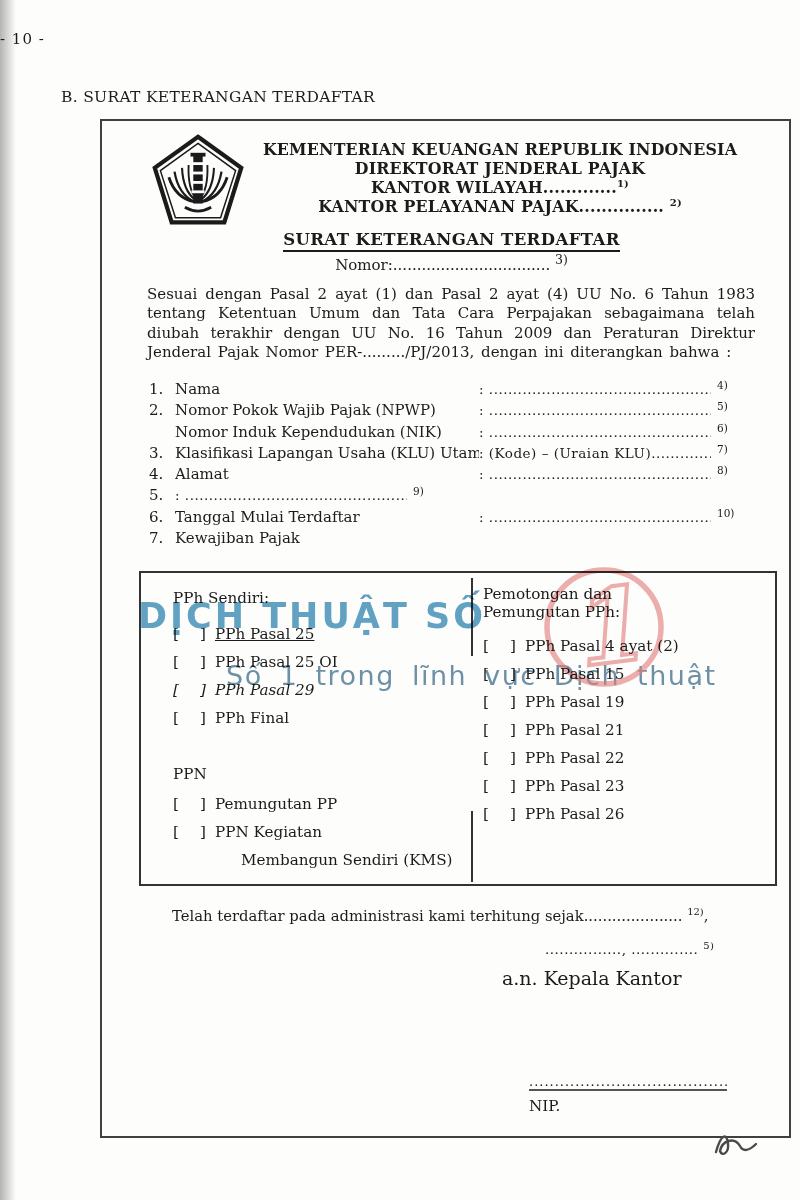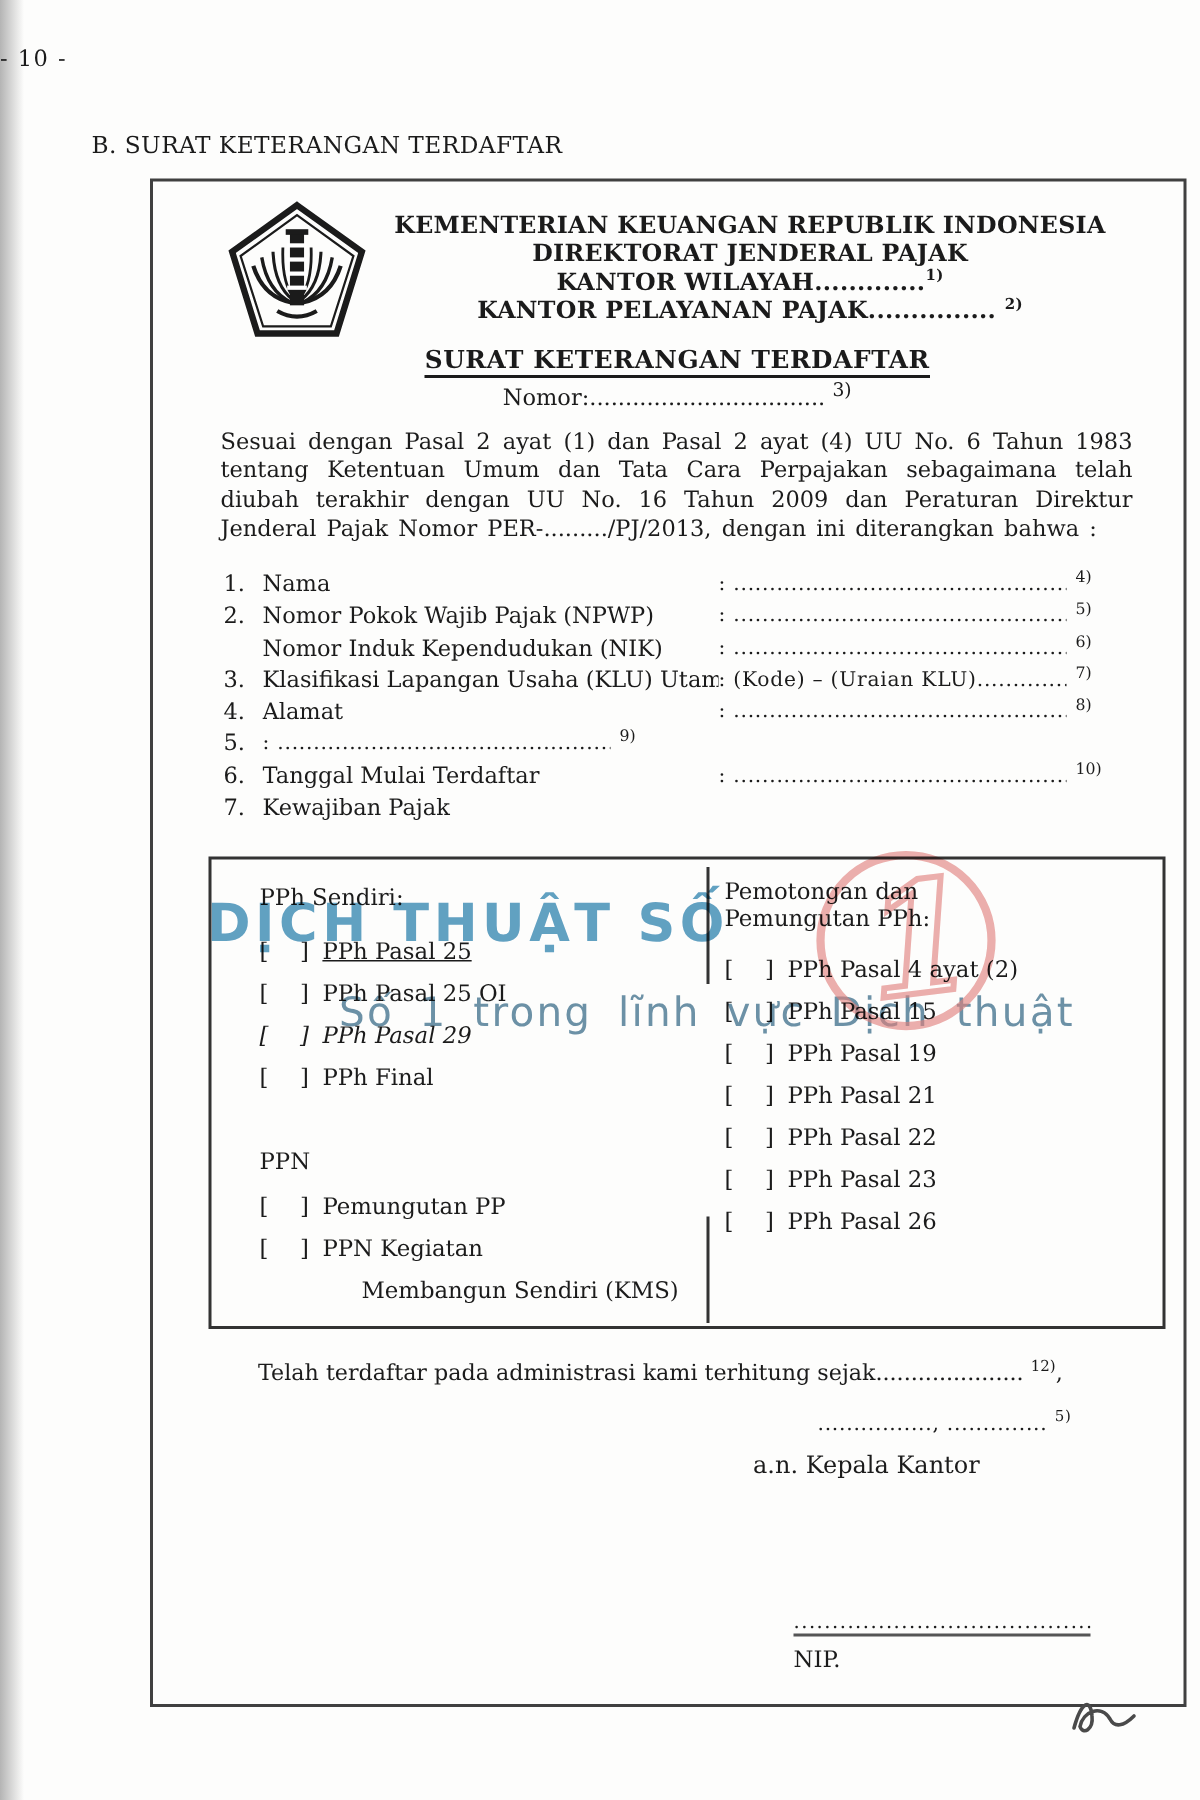--- a/index.html
+++ b/index.html
@@ -42,21 +42,21 @@
   .divider{position:absolute;left:330px;width:2px;background:#333;}
   .div-top{top:5px;height:78px;}
   .div-bot{top:238px;height:71px;}
   .obl{position:absolute;font-size:15.2px;white-space:nowrap;}
   .grp-title{font-size:15.2px;}
   .br{display:inline-block;width:27px;}
   .br2{display:inline-block;margin-right:9px;}
   
   .registered{position:absolute;left:70px;top:786px;font-size:14.8px;white-space:nowrap;}
   .dateline{position:absolute;left:443px;top:820px;font-size:13.5px;letter-spacing:.5px;white-space:nowrap;}
-  .signatory{position:absolute;left:400px;top:846px;font-size:16px;}
+  .signatory{position:absolute;left:400px;top:846px;font-size:19px;}
   .sig-dots{position:absolute;left:427px;top:952px;width:198px;overflow:hidden;
     font-size:13px;letter-spacing:1px;border-bottom:2px solid #555;height:16px;line-height:18px;}
   .nip{position:absolute;left:427px;top:976px;font-size:15.2px;}
   
   .watermark{position:absolute;left:0;top:0;width:800px;height:1200px;
     pointer-events:none;mix-blend-mode:multiply;z-index:5;}
   .wm-big{position:absolute;left:138px;top:596px;font-family:"DejaVu Sans","Liberation Sans",sans-serif;
     font-weight:bold;font-size:35px;letter-spacing:3px;color:#0369a1;opacity:.62;white-space:nowrap;}
   .wm-sub{position:absolute;left:226px;top:660px;font-family:"DejaVu Sans","Liberation Sans",sans-serif;
     font-size:27px;letter-spacing:1.5px;word-spacing:7px;color:#0c4a6e;opacity:.6;white-space:nowrap;}

